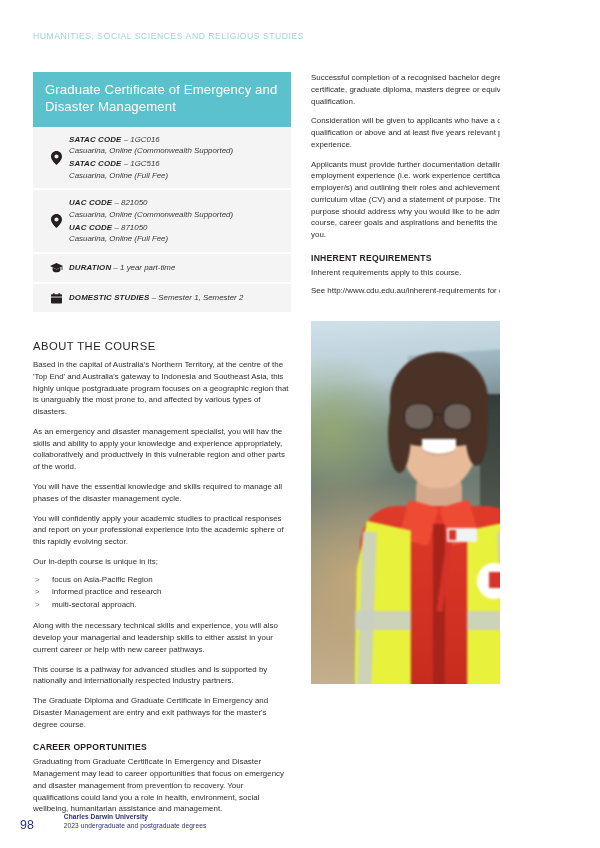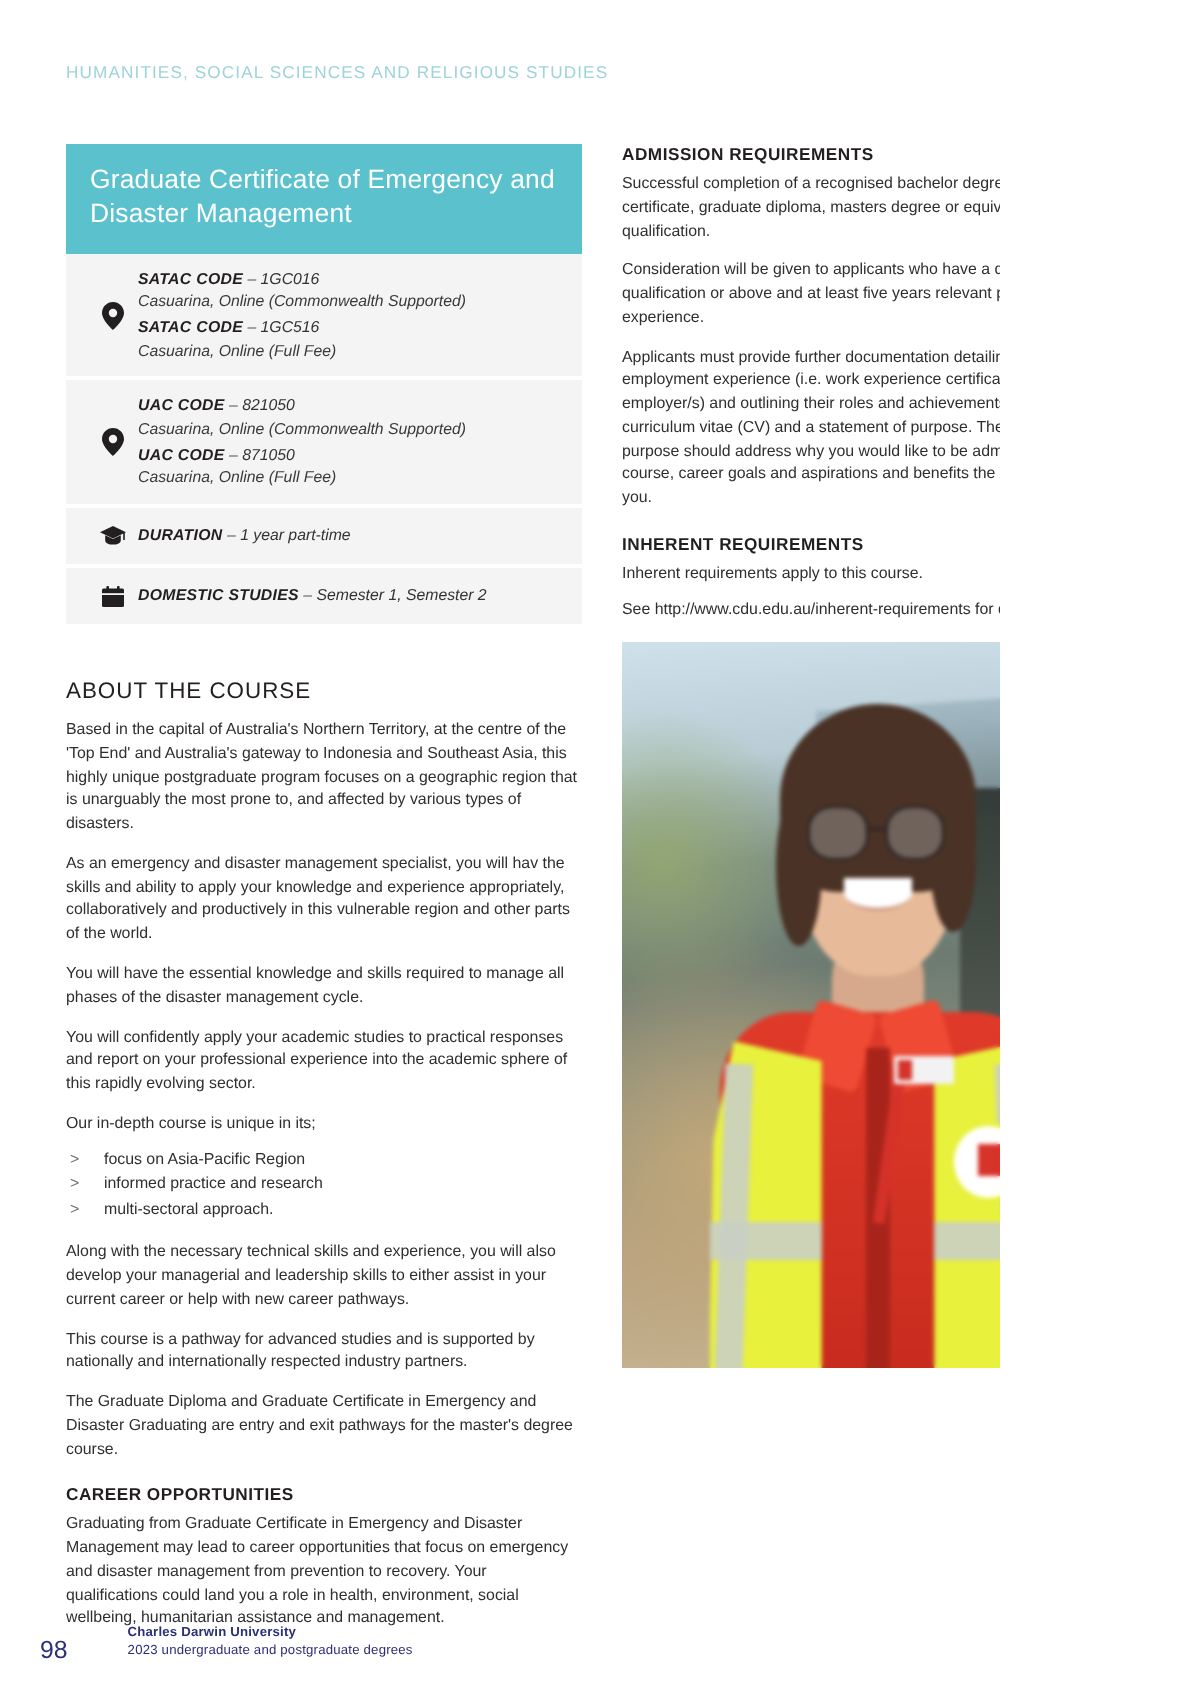--- a/index.html
+++ b/index.html
@@ -380,30 +380,29 @@
     <p class="body tight">Our in-depth course is unique in its;</p>
 
     <ul class="bullets">
       <li><span class="chev">&gt;</span><span>focus on Asia-Pacific Region</span></li>
       <li><span class="chev">&gt;</span><span>informed practice and research</span></li>
       <li><span class="chev">&gt;</span><span>multi-sectoral approach.</span></li>
     </ul>
 
     <p class="body">Along with the necessary technical skills and experience, you will also develop your managerial and leadership skills to either assist in your current career or help with new career pathways.</p>
     <p class="body">This course is a pathway for advanced studies and is supported by nationally and internationally respected industry partners.</p>
-    <p class="body">The Graduate Diploma and Graduate Certificate in Emergency and Disaster Graduating are entry and exit pathways for the master's degree course.</p>
+    <p class="body">The Graduate Diploma and Graduate Certificate in Emergency and Disaster Management are entry and exit pathways for the master's degree course.</p>
 
     <div class="sec-head-bold">CAREER OPPORTUNITIES</div>
     <p class="body">Graduating from Graduate Certificate in Emergency and Disaster Management may lead to career opportunities that focus on emergency and disaster management from prevention to recovery. Your qualifications could land you a role in health, environment, social wellbeing, humanitarian assistance and management.</p>
 
   </div>
 
   <div class="col-right">
 
-    <div class="sec-head-bold first">ADMISSION REQUIREMENTS</div>
     <p class="body">Successful completion of a recognised bachelor degree, graduate certificate, graduate diploma, masters degree or equivalent international qualification.</p>
     <p class="body">Consideration will be given to applicants who have a diploma level qualification or above and at least five years relevant professional experience.</p>
     <p class="body">Applicants must provide further documentation detailing their employment experience (i.e. work experience certificate from an employer/s) and outlining their roles and achievements in the form of a curriculum vitae (CV) and a statement of purpose. The statement of purpose should address why you would like to be admitted into the course, career goals and aspirations and benefits the course will provide you.</p>
 
     <div class="sec-head-bold">INHERENT REQUIREMENTS</div>
     <p class="body tight">Inherent requirements apply to this course.</p>
     <p class="body">See http://www.cdu.edu.au/inherent-requirements for details.</p>
 
   </div>
 

